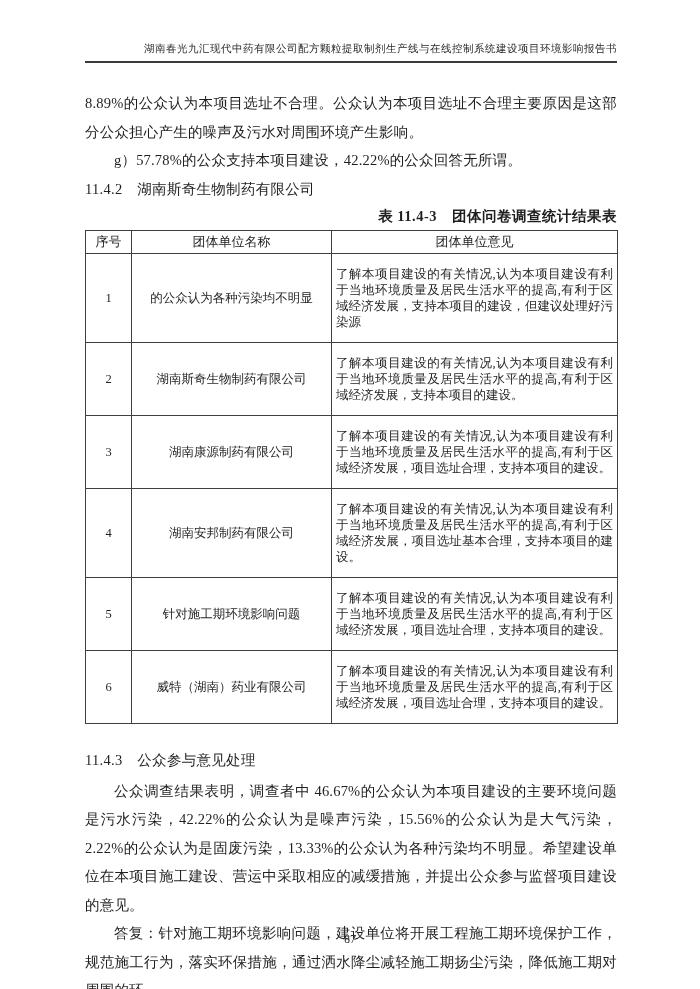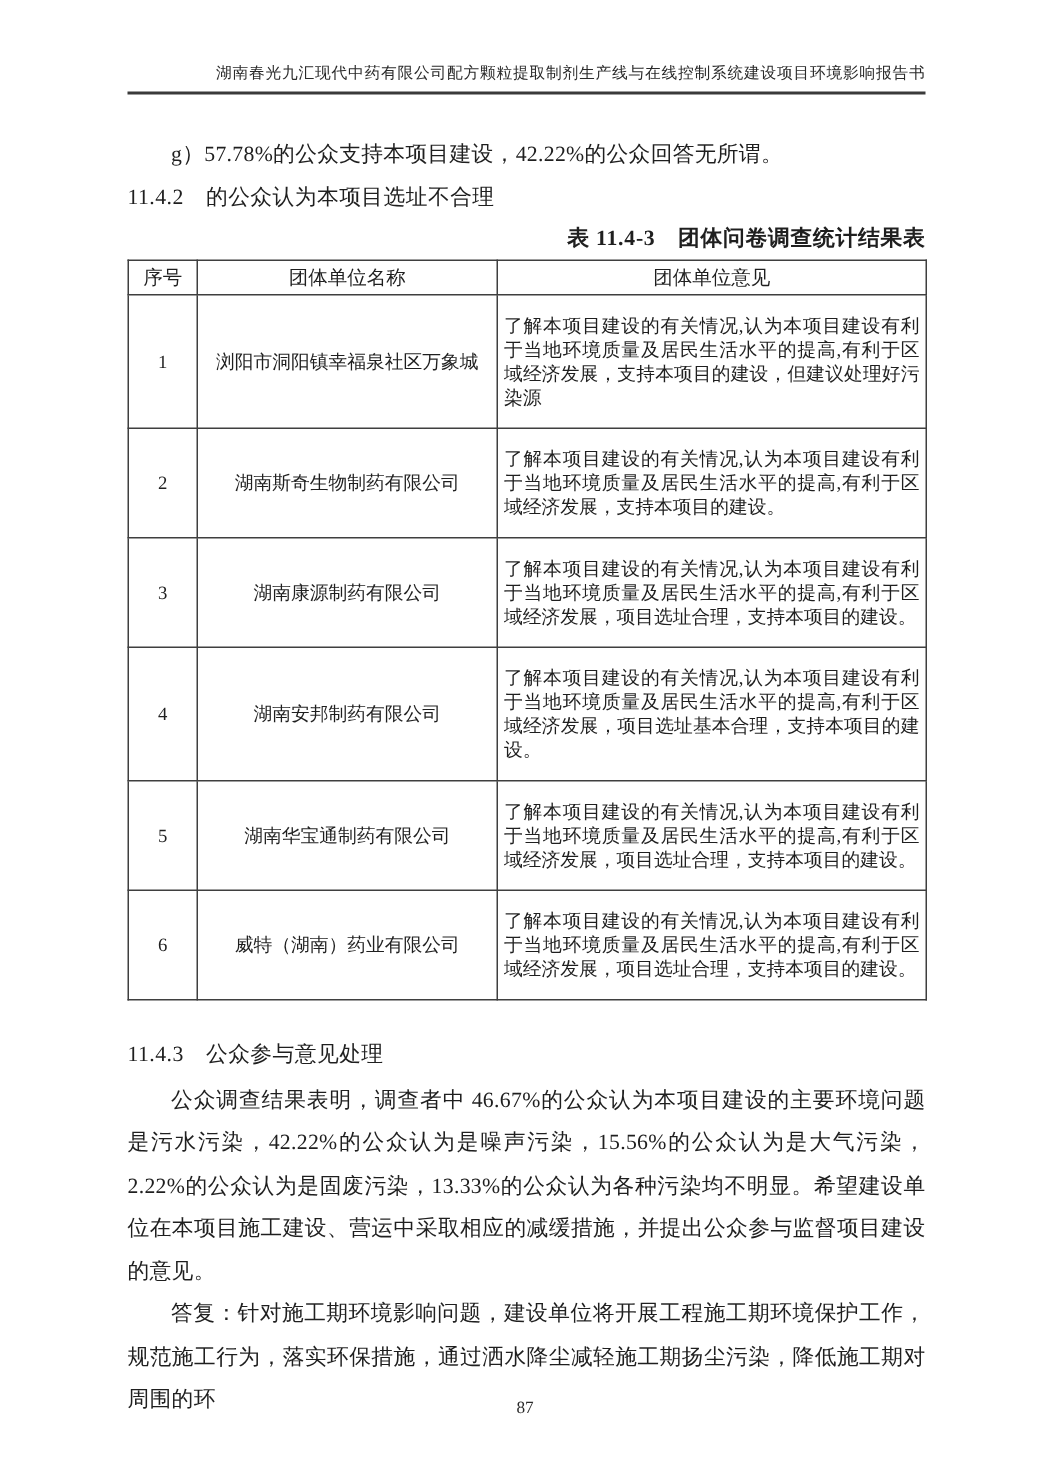--- a/index.html
+++ b/index.html
@@ -94,65 +94,66 @@
 </style>
 </head>
 <body>
 
 <div class="page">
 
   <div class="report-header">湖南春光九汇现代中药有限公司配方颗粒提取制剂生产线与在线控制系统建设项目环境影响报告书</div>
 
   <div class="body-text">
 
+    <p class="para">8.89%的公众认为本项目选址不合理。公众认为本项目选址不合理主要原因是这部分公众担心产生的噪声及污水对周围环境产生影响。</p>
 
     <p class="para indent">g）57.78%的公众支持本项目建设，42.22%的公众回答无所谓。</p>
 
-    <h2 class="sec-heading">11.4.2　的公众认为本项目选址不合理</h2>
+    <h2 class="sec-heading">11.4.2　湖南斯奇生物制药有限公司</h2>
 
 
     <p class="table-caption">表 11.4-3　团体问卷调查统计结果表</p>
 
     <table class="survey-table">
       <colgroup>
         <col class="col-no">
         <col class="col-name">
         <col class="col-op">
       </colgroup>
       <thead>
         <tr>
           <th class="cell-center">序号</th>
           <th class="cell-center">团体单位名称</th>
           <th class="cell-center">团体单位意见</th>
         </tr>
       </thead>
       <tbody>
           <tr>
             <td class="cell-center">1</td>
-            <td class="cell-center">浏阳市洞阳镇幸福泉社区万象城</td>
+            <td class="cell-center">的公众认为各种污染均不明显</td>
             <td class="cell-opinion">了解本项目建设的有关情况,认为本项目建设有利于当地环境质量及居民生活水平的提高,有利于区域经济发展，支持本项目的建设，但建议处理好污染源</td>
           </tr>
           <tr>
             <td class="cell-center">2</td>
             <td class="cell-center">湖南斯奇生物制药有限公司</td>
             <td class="cell-opinion">了解本项目建设的有关情况,认为本项目建设有利于当地环境质量及居民生活水平的提高,有利于区域经济发展，支持本项目的建设。</td>
           </tr>
           <tr>
             <td class="cell-center">3</td>
             <td class="cell-center">湖南康源制药有限公司</td>
             <td class="cell-opinion">了解本项目建设的有关情况,认为本项目建设有利于当地环境质量及居民生活水平的提高,有利于区域经济发展，项目选址合理，支持本项目的建设。</td>
           </tr>
           <tr>
             <td class="cell-center">4</td>
             <td class="cell-center">湖南安邦制药有限公司</td>
             <td class="cell-opinion">了解本项目建设的有关情况,认为本项目建设有利于当地环境质量及居民生活水平的提高,有利于区域经济发展，项目选址基本合理，支持本项目的建设。</td>
           </tr>
           <tr>
             <td class="cell-center">5</td>
-            <td class="cell-center">湖南华宝通制药有限公司</td>
+            <td class="cell-center">针对施工期环境影响问题</td>
             <td class="cell-opinion">了解本项目建设的有关情况,认为本项目建设有利于当地环境质量及居民生活水平的提高,有利于区域经济发展，项目选址合理，支持本项目的建设。</td>
           </tr>
           <tr>
             <td class="cell-center">6</td>
             <td class="cell-center">威特（湖南）药业有限公司</td>
             <td class="cell-opinion">了解本项目建设的有关情况,认为本项目建设有利于当地环境质量及居民生活水平的提高,有利于区域经济发展，项目选址合理，支持本项目的建设。</td>
           </tr>
         </tbody>
     </table>
 

